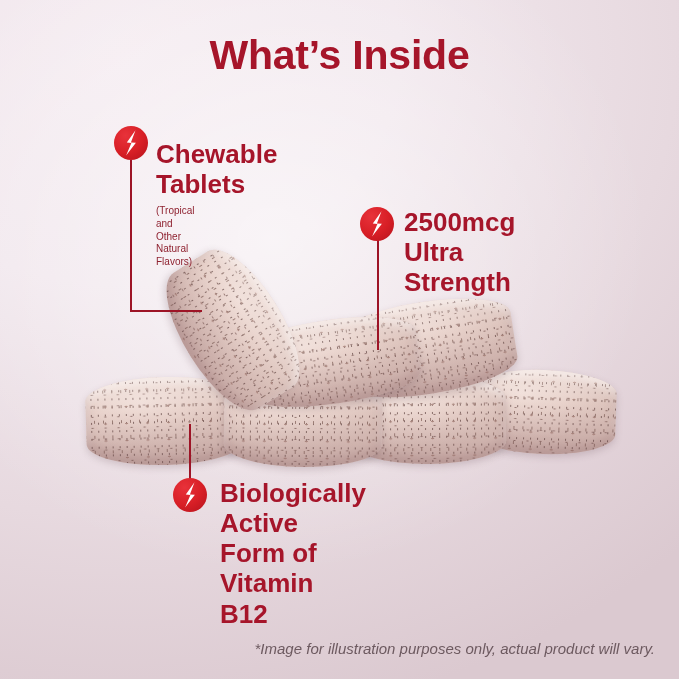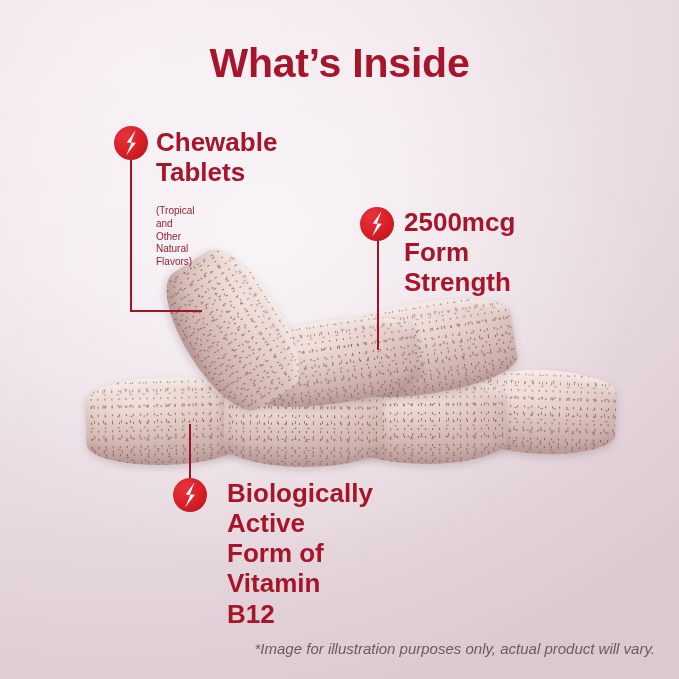--- a/index.html
+++ b/index.html
@@ -17,21 +17,21 @@
   }
   
   .vignette{
     position:absolute;inset:0;
     background:radial-gradient(ellipse 90% 80% at 40% 35%, rgba(255,255,255,.55) 0%, rgba(255,255,255,0) 62%);
     pointer-events:none;
   }
   
   .heading{
     position:absolute;
-    top:40px;left:0;right:0;
+    top:32px;left:0;right:0;
     text-align:center;
     color:#a6152a;
     font-size:41px;
     font-weight:bold;
     letter-spacing:-.2px;
   }
   
   .pile{
     position:absolute;
     left:0;top:0;width:679px;height:679px;
@@ -142,48 +142,48 @@
 
     <div class="leader" style="left:130px;top:160px;width:1.6px;height:152px;"></div>
     <div class="leader" style="left:130px;top:310px;width:72px;height:1.6px;"></div>
 
     <div class="bolt-icon" style="left:114px;top:126px;">
       <svg width="34" height="34" viewBox="0 0 34 34" aria-hidden="true">
         <path d="M21.5 4.2 L12.8 16.6 L17.4 16.9 L12.1 29.6 L21.9 16.8 L16.9 16.6 Z" fill="#ffffff"></path>
       </svg>
     </div>
 
-    <div class="ctext" style="left:156px;top:127px;">Chewable
+    <div class="ctext" style="left:156px;top:139px;">Chewable
 Tablets</div>
 
     <div class="csub" style="left:156px;top:205px;">(Tropical and Other
 Natural Flavors)</div>
   </div>
 
   <div class="callout">
     <div class="leader" style="left:377px;top:240px;width:1.6px;height:110px;"></div>
 
     <div class="bolt-icon" style="left:360px;top:207px;">
       <svg width="34" height="34" viewBox="0 0 34 34" aria-hidden="true">
         <path d="M21.5 4.2 L12.8 16.6 L17.4 16.9 L12.1 29.6 L21.9 16.8 L16.9 16.6 Z" fill="#ffffff"></path>
       </svg>
     </div>
 
     <div class="ctext" style="left:404px;top:207px;">2500mcg
-Form Strength</div>
+Ultra Strength</div>
   </div>
 
   <div class="callout">
     <div class="leader" style="left:189px;top:424px;width:1.6px;height:62px;"></div>
 
     <div class="bolt-icon" style="left:173px;top:478px;">
       <svg width="34" height="34" viewBox="0 0 34 34" aria-hidden="true">
         <path d="M21.5 4.2 L12.8 16.6 L17.4 16.9 L12.1 29.6 L21.9 16.8 L16.9 16.6 Z" fill="#ffffff"></path>
       </svg>
     </div>
 
-    <div class="ctext" style="left:227px;top:478px;">Biologically Active
+    <div class="ctext" style="left:220px;top:478px;">Biologically Active
 Form of Vitamin B12</div>
   </div>
 
   <div class="disclaimer">*Image for illustration purposes only, actual product will vary.</div>
 
 </div>
 
 </body></html>

